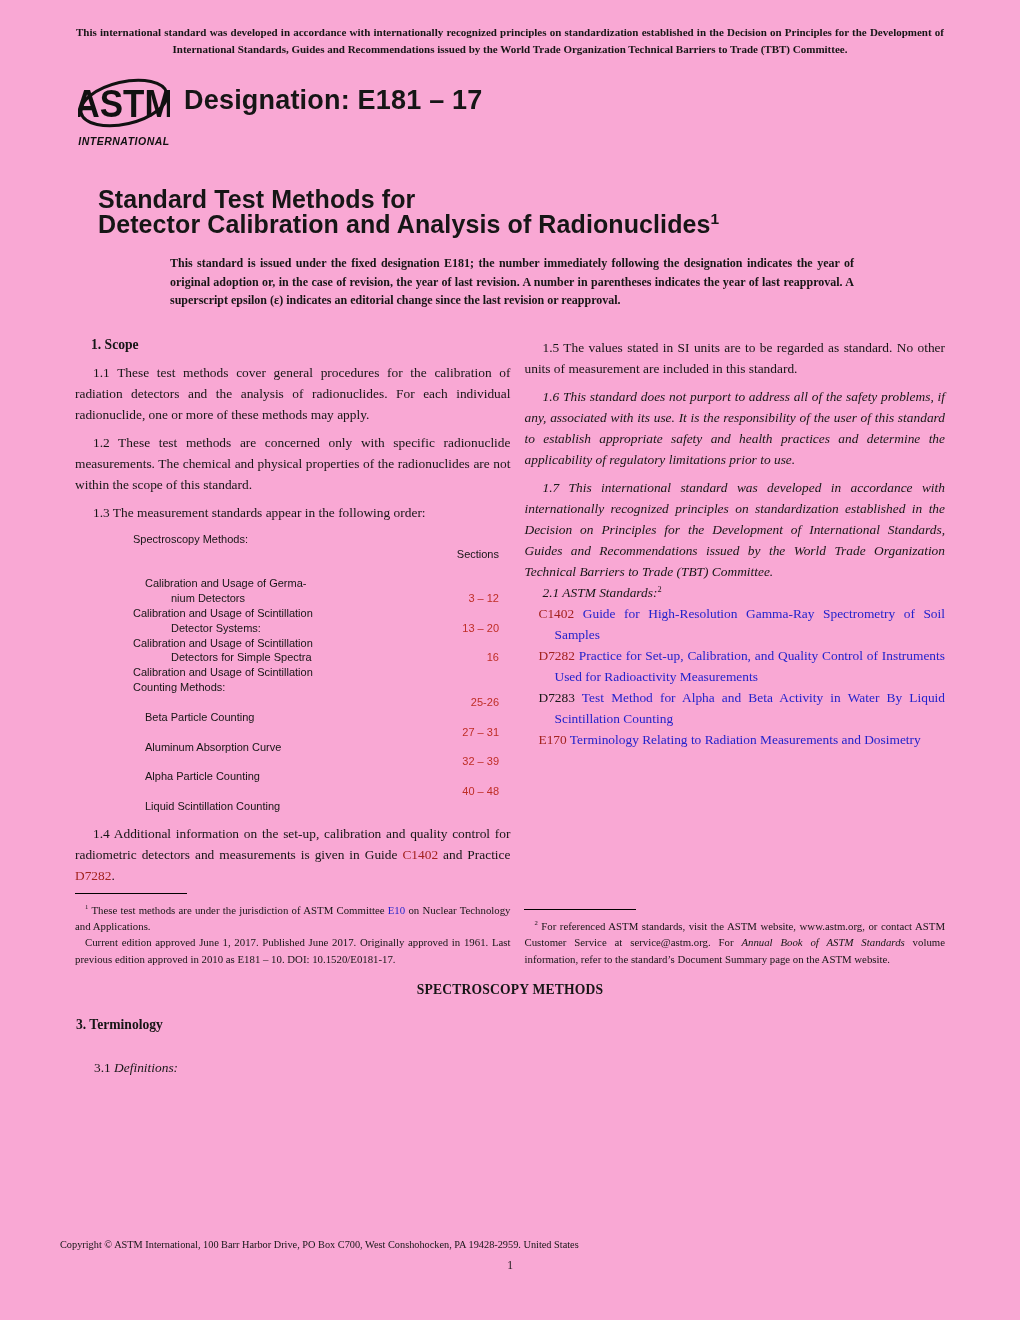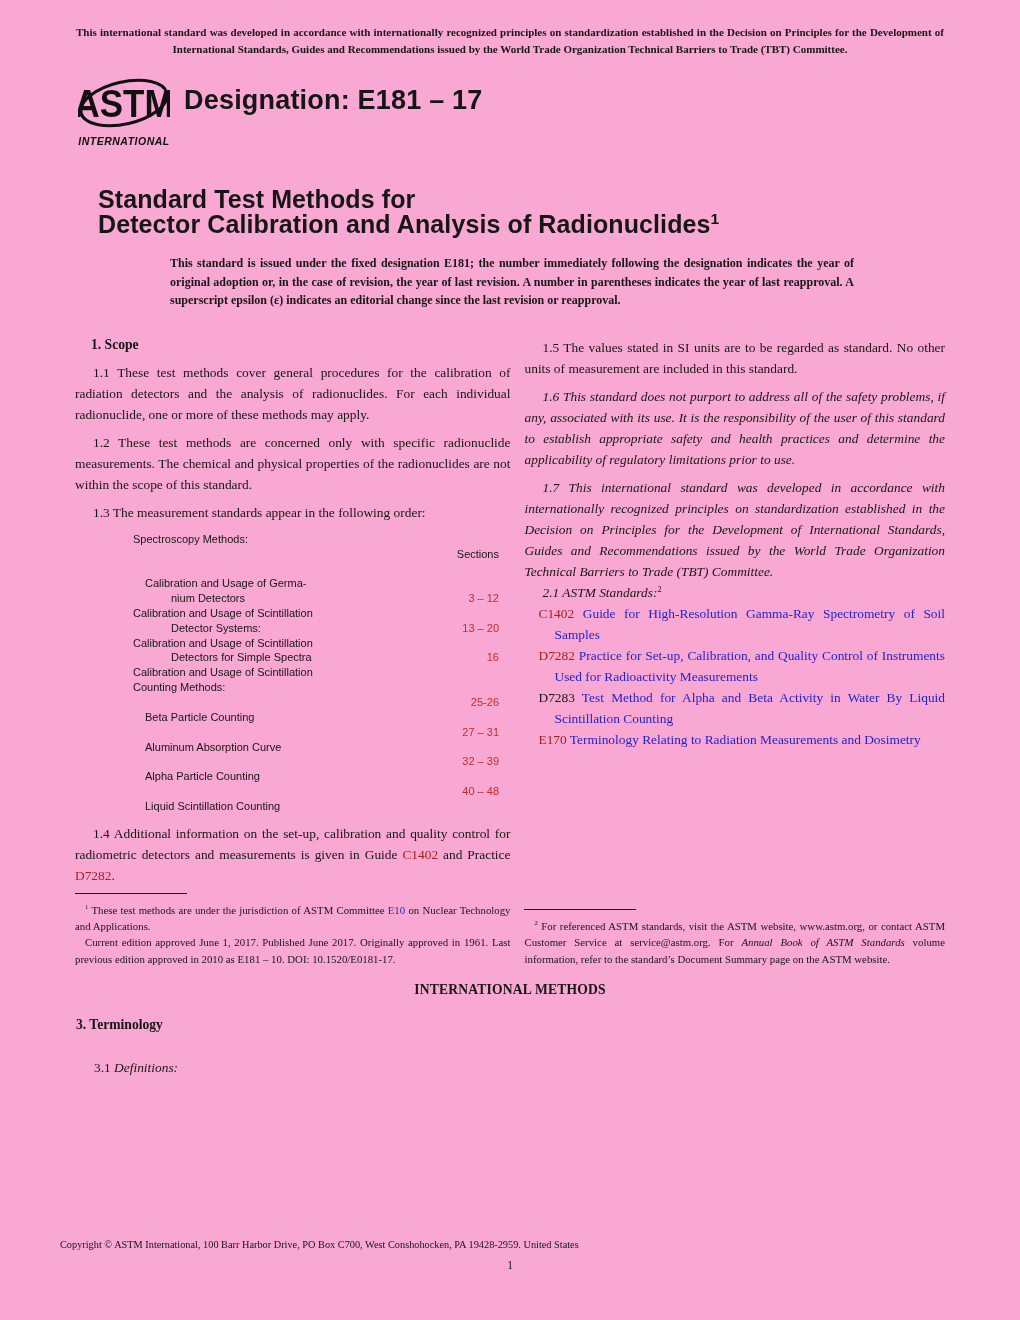--- a/index.html
+++ b/index.html
@@ -202,20 +202,20 @@
       <p class="ref"><span class="black">D7283</span><span> </span><span class="blue">Test Method for Alpha and Beta Activity in Water By Liquid Scintillation Counting</span></p>
       <p class="ref"><span class="red">E170</span><span> </span><span class="blue">Terminology Relating to Radiation Measurements and Dosimetry</span></p>
 
       <div class="footnote">
         <div class="fn-rule"></div>
         <p><sup>2</sup><span> For referenced ASTM standards, visit the ASTM website, www.astm.org, or contact ASTM Customer Service at service@astm.org. For </span><span class="it">Annual Book of ASTM Standards</span><span> volume information, refer to the standard’s Document Summary page on the ASTM website.</span></p>
       </div>
     </div>
   </div>
 
-  <div class="spectro-heading">INTERNATIONAL METHODS</div>
+  <div class="spectro-heading">SPECTROSCOPY METHODS</div>
   <div class="terminology-heading">3.  Terminology</div>
   <div class="definitions"><span>3.1</span><span> </span><span class="it">Definitions:</span></div>
 
   <div class="copyright">Copyright © ASTM International, 100 Barr Harbor Drive, PO Box C700, West Conshohocken, PA 19428-2959. United States</div>
   <div class="pagenum">1</div>
 
 </div>
 
 </body></html>

